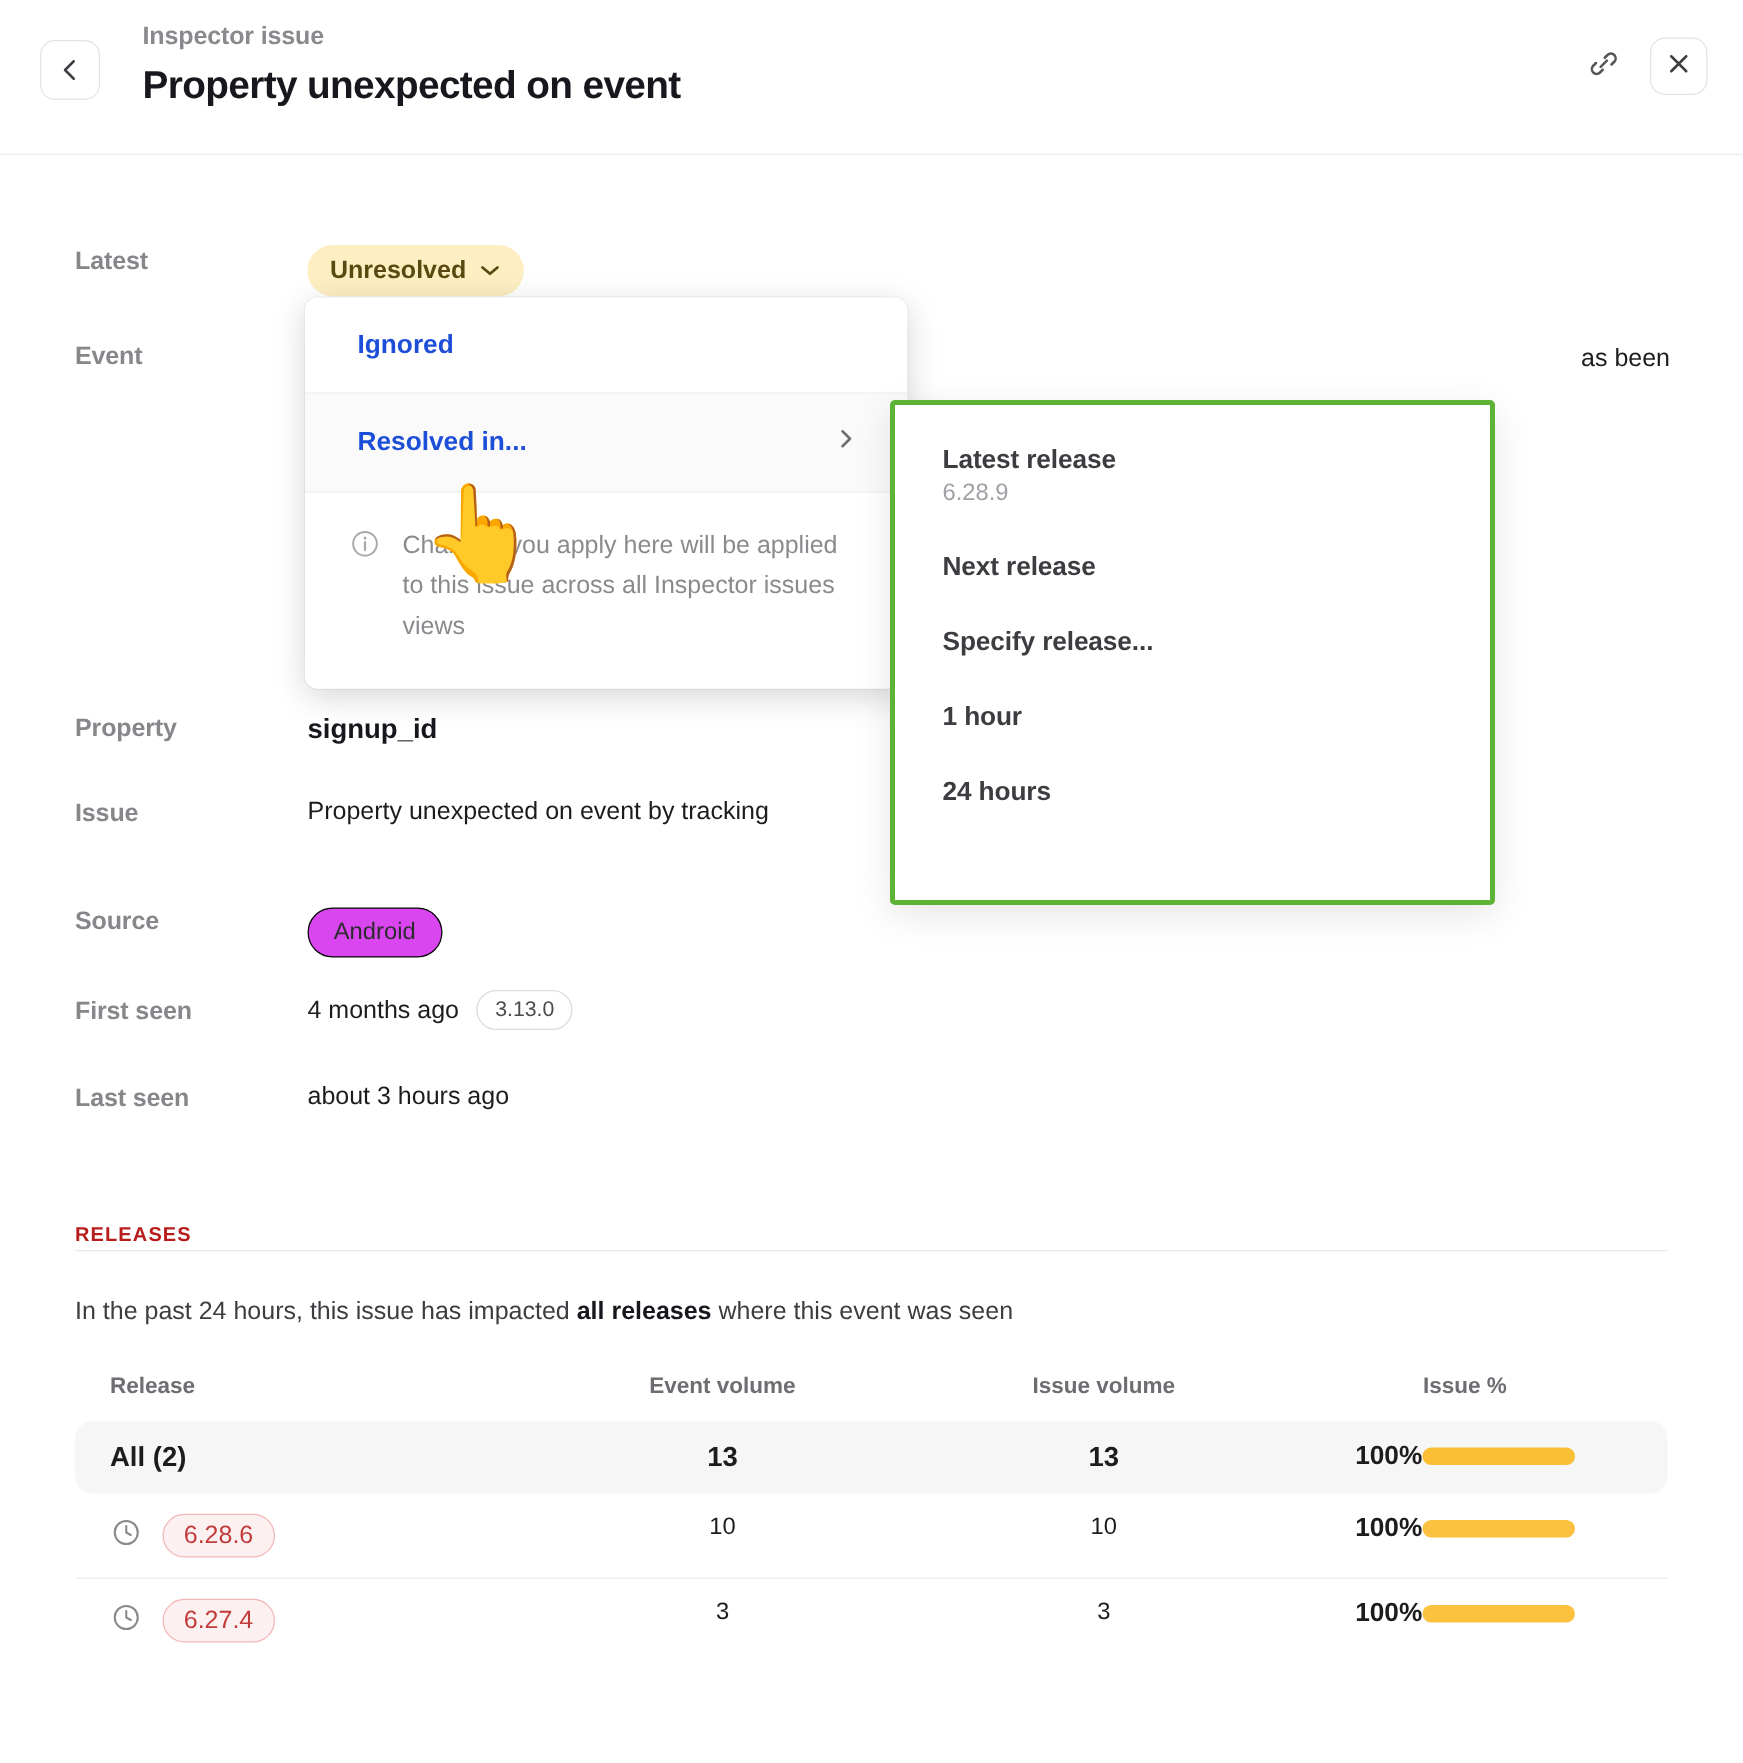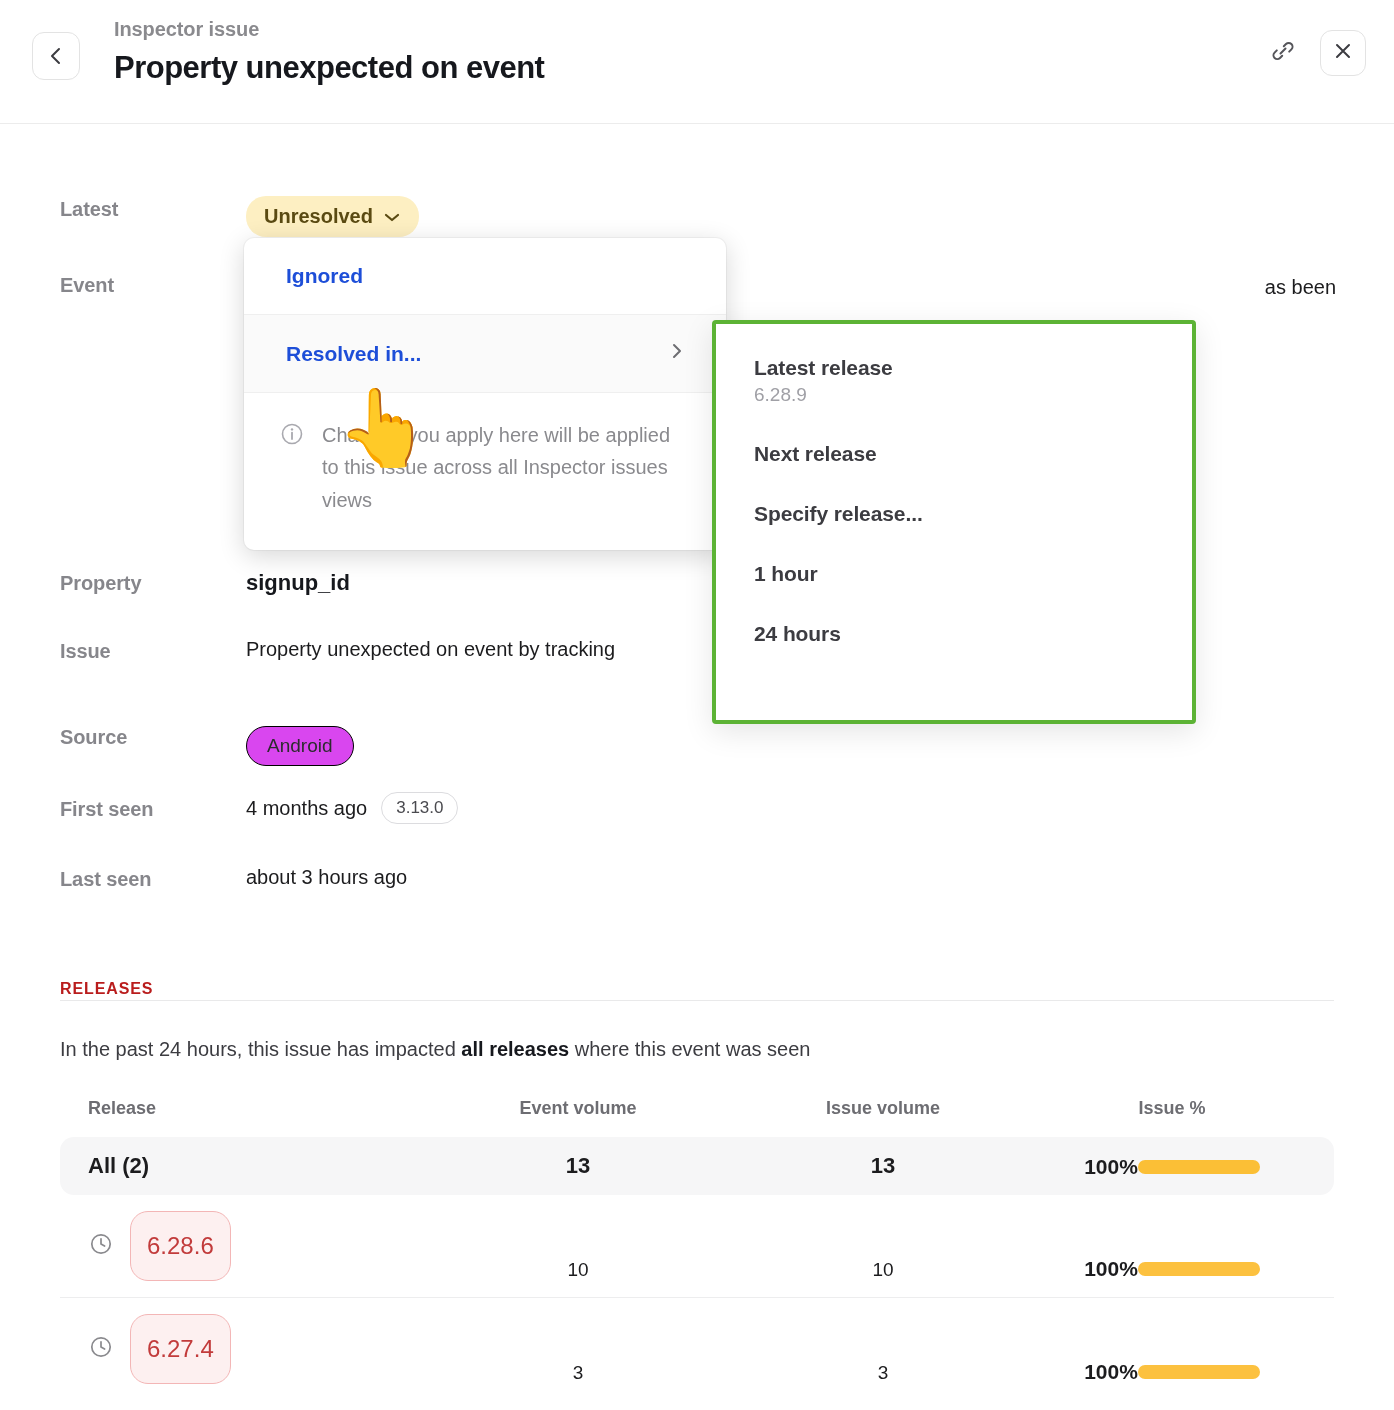--- a/index.html
+++ b/index.html
@@ -151,30 +151,30 @@
   .releases-sub b { font-weight: 700; color: #16181d; }
 
   .table { position: absolute; left: 60px; top: 1098px; width: 1274px; }
   .thead { display: flex; padding: 0 28px 18px 28px; }
   .th { font-size: 18px; color: #6d6d72; font-weight: 600; }
   .c-release { width: 340px; }
   .c-event { width: 300px; text-align: center; }
   .c-issue { width: 310px; text-align: center; }
   .c-pct { flex: 1; text-align: center; }
 
-  .trow { display: flex; align-items: flex-end; padding: 16px 28px; border-radius: 14px; }
+  .trow { display: flex; align-items: flex-start; padding: 16px 28px; border-radius: 14px; }
   .trow.all { background: #f6f6f7; }
   .trow.divider { border-top: 1px solid #ededee; border-radius: 0; }
   .td { font-size: 19px; color: #1c1c1e; }
   .td.strong { font-weight: 700; font-size: 22px; }
   .rel-cell { width: 340px; display: flex; align-items: center; gap: 16px; }
   .rel-chip {
     display: inline-flex; align-items: center;
     border: 1px solid #f3b6b6; background: #fdf0f0; color: #c23b3b;
-    border-radius: 18px; padding: 20px 16px; font-size: 24px;
+    border-radius: 18px; padding: 5px 16px; font-size: 20px;
   }
   .pct-cell { flex: 1; display: flex; align-items: center; justify-content: center; }
   .pct-num { font-size: 21px; font-weight: 700; color: #1c1c1e; }
   .bar { width: 122px; height: 14px; border-radius: 8px; background: #fbbf36; }
   .bar.light { background: #fcc13f; }
 </style>
 </head>
 <body>
 
 <div class="page">

